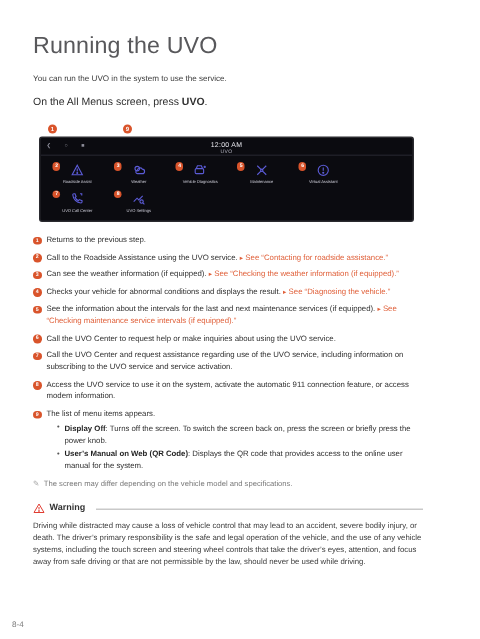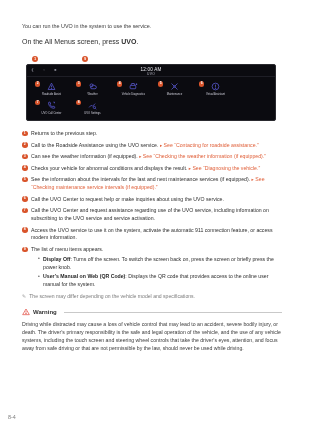--- a/index.html
+++ b/index.html
@@ -151,20 +151,21 @@
   .folio{
     position:absolute;left:8px;bottom:6px;
     font-size:5.4px;color:#7d7d7d;
   }
 </style>
 </head>
 <body>
 
 <div class="page">
 
+  <h1 class="title">Running the UVO</h1>
 
   <p class="intro">You can run the UVO in the system to use the service.</p>
 
   <p class="lead"><span>On the All Menus screen, press </span><b>UVO</b><span>.</span></p>
 
   <div class="device-wrap">
 
     <div class="callouts">
       <div class="callout-top" style="left:6px;">1</div>
       <div class="callout-top" style="left:56px;">9</div>

